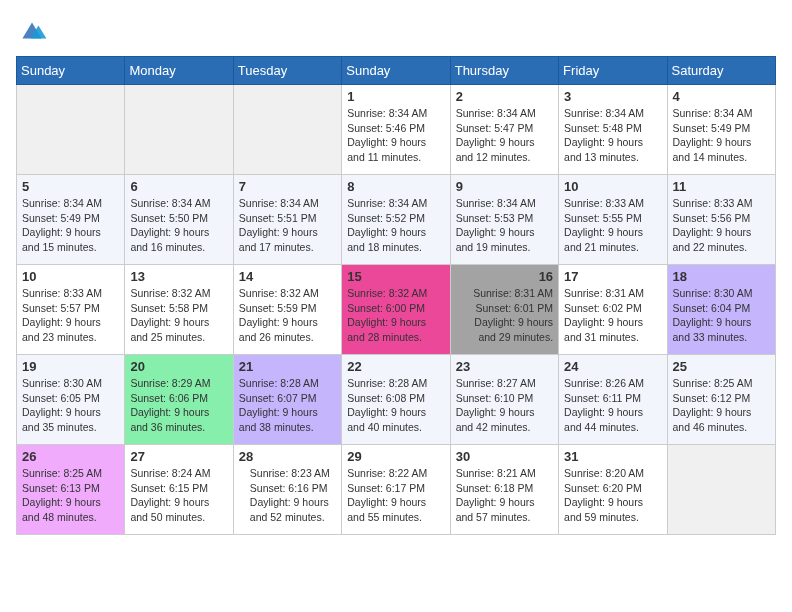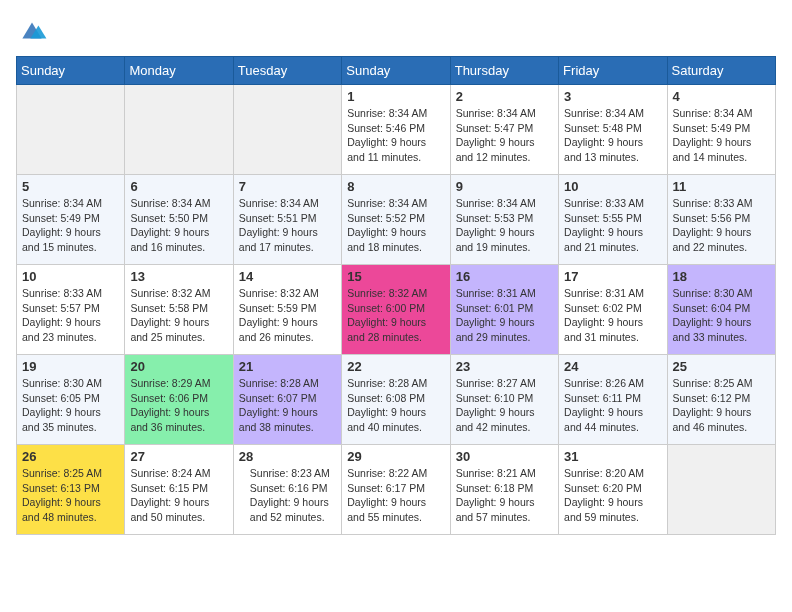--- a/index.html
+++ b/index.html
@@ -235,21 +235,21 @@
 Daylight: 9 hours
 and 26 minutes.</div>
         </td>
         <td style="background: #ec4899; margin-top: 31px;">
           <span class="day-num">15</span>
           <div class="day-info" style="white-space: pre-line;">Sunrise: 8:32 AM
 Sunset: 6:00 PM
 Daylight: 9 hours
 and 28 minutes.</div>
         </td>
-        <td style="background: #c4b5fd;">
+        <td style="background: #a3a3a3; text-align: right;">
           <span class="day-num">16</span>
           <div class="day-info" style="white-space: pre-line;">Sunrise: 8:31 AM
 Sunset: 6:01 PM
 Daylight: 9 hours
 and 29 minutes.</div>
         </td>
         <td style="background: rgb(255, 255, 255);">
           <span class="day-num">17</span>
           <div class="day-info" style="white-space: pre-line;">Sunrise: 8:31 AM
 Sunset: 6:02 PM
@@ -309,21 +309,21 @@
         </td>
         <td style="background: rgb(242, 246, 252);">
           <span class="day-num">25</span>
           <div class="day-info" style="white-space: pre-line;">Sunrise: 8:25 AM
 Sunset: 6:12 PM
 Daylight: 9 hours
 and 46 minutes.</div>
         </td>
       </tr>
       <tr>
-        <td style="background: #fde047; margin-left: 25px;">
+        <td style="background: #f0abfc; margin-left: 25px;">
           <span class="day-num">26</span>
           <div class="day-info" style="white-space: pre-line;">Sunrise: 8:25 AM
 Sunset: 6:13 PM
 Daylight: 9 hours
 and 48 minutes.</div>
         </td>
         <td style="background: rgb(255, 255, 255);">
           <span class="day-num">27</span>
           <div class="day-info" style="white-space: pre-line;">Sunrise: 8:24 AM
 Sunset: 6:15 PM

